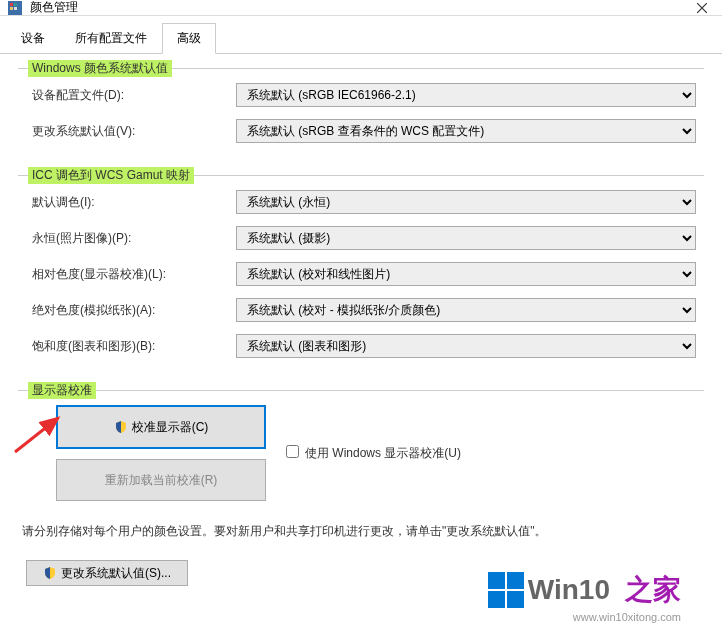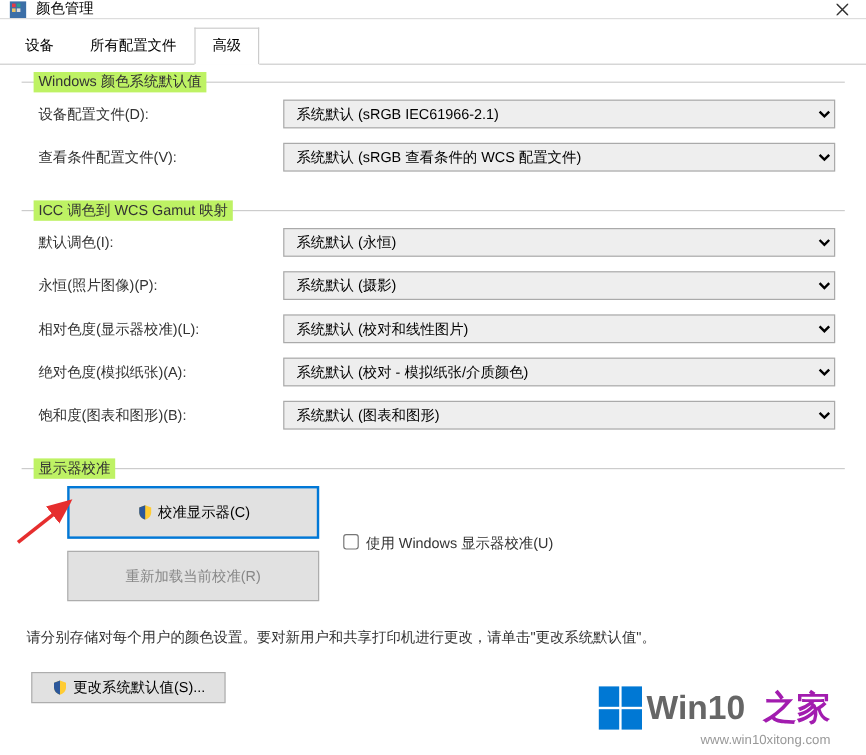--- a/index.html
+++ b/index.html
@@ -34,21 +34,21 @@
     .shield-icon { display: inline-block; width: 14px; height: 14px; }
     .shield-icon svg { width: 14px; height: 14px; }
     
     .checkbox-label { display: flex; align-items: flex-start; gap: 6px; font-size: 12px; color: #333; }
     .checkbox-label input[type=checkbox] { width: 13px; height: 13px; }
     
     .hint { font-size: 12px; color: #333; margin: 16px 4px 20px 4px; }
     
     .arrow-annotation { position: absolute; left: 12px; top: 412px; pointer-events: none; }
     
-    .watermark { position: absolute; right: 30px; bottom: 20px; display: flex; align-items: center; gap: -5px; font-family: "Segoe UI", sans-serif; }
+    .watermark { position: absolute; right: 41px; bottom: 20px; display: flex; align-items: center; gap: -5px; font-family: "Segoe UI", sans-serif; }
     .watermark .win-logo { width: 36px; height: 36px; display: grid; grid-template-columns: 1fr 1fr; grid-template-rows: 1fr 1fr; gap: 2px; margin-right: 4px; }
     .watermark .win-logo div { background: #0078d4; }
     .watermark .txt-main { font-size: 28px; color: #666; font-weight: 600; }
     .watermark .txt-accent { font-size: 28px; color: #a21caf; font-weight: 600; margin-left: 15px; }
     .watermark .sub { position: absolute; right: 0; bottom: -14px; font-size: 11px; color: #999; }
   </style>
 </head>
 <body>
 
 <div class="titlebar">
@@ -78,21 +78,21 @@
 
 <div class="panel">
 
   <div class="fieldset">
     <div class="legend">Windows 颜色系统默认值</div>
     <div class="row">
       <div class="label">设备配置文件(D):</div>
       <select><option>系统默认 (sRGB IEC61966-2.1)</option></select>
     </div>
     <div class="row">
-      <div class="label">查看条件配置文件(V):</div>
+      <div class="label">更改系统默认值(V):</div>
       <select><option>系统默认 (sRGB 查看条件的 WCS 配置文件)</option></select>
     </div>
   </div>
 
   <div class="fieldset">
     <div class="legend">ICC 调色到 WCS Gamut 映射</div>
     <div class="row">
       <div class="label">默认调色(I):</div>
       <select><option>系统默认 (永恒)</option></select>
     </div>

